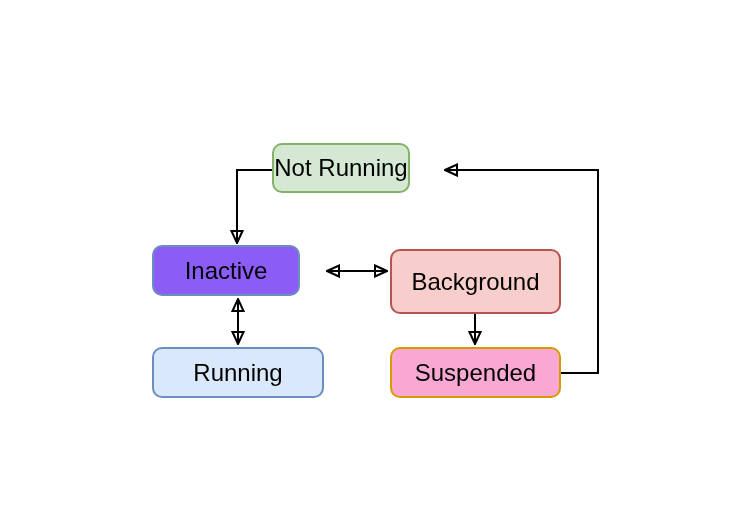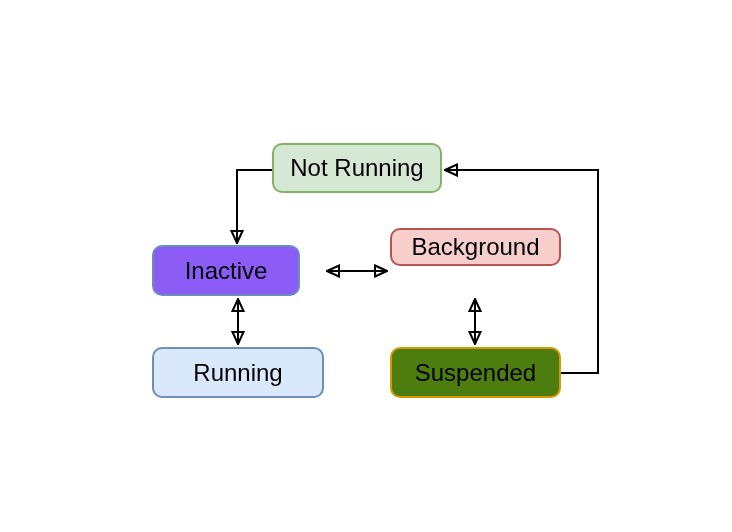--- a/index.html
+++ b/index.html
@@ -56,29 +56,29 @@
     </defs>
     <g id="edges">
         <path d="M 272 170 L 237 170 L 237 243" marker-end="url(#arrow)"></path>
         <path d="M 327 271 L 387 271" marker-end="url(#arrow)" marker-start="url(#arrow)"></path>
         <path d="M 238 299 L 238 344" marker-end="url(#arrow)" marker-start="url(#arrow)"></path>
         <path d="M 475 299 L 475 344" marker-end="url(#arrow)" marker-start="url(#arrow)"></path>
         <path d="M 561 373 L 598 373 L 598 170 L 445 170" marker-end="url(#arrow)"></path>
       </g>
   </svg>
   <div id="node-layer">
-      <div class="node" style="left: 272px; top: 143px; width: 170px; height: 50px; background: rgb(213, 232, 212); border-color: rgb(130, 179, 102);">
+      <div class="node" style="left: 272px; top: 143px; width: 138px; height: 50px; background: rgb(213, 232, 212); border-color: rgb(130, 179, 102);">
         <span>Not Running</span>
       </div>
       <div class="node" style="left: 152px; top: 245px; width: 148px; height: 51px; background: #8b5cf6; border-color: rgb(108, 142, 191);">
         <span>Inactive</span>
       </div>
-      <div class="node" style="left: 390px; top: 228px; width: 171px; height: 38px; background: rgb(248, 206, 204); border-color: rgb(184, 84, 80);">
+      <div class="node" style="left: 390px; top: 249px; width: 171px; height: 65px; background: rgb(248, 206, 204); border-color: rgb(184, 84, 80);">
         <span>Background</span>
       </div>
       <div class="node" style="left: 152px; top: 347px; width: 172px; height: 51px; background: rgb(218, 232, 252); border-color: rgb(108, 142, 191);">
         <span>Running</span>
       </div>
-      <div class="node" style="left: 390px; top: 347px; width: 171px; height: 51px; background: #4d7c0f; border-color: rgb(215, 155, 0);">
+      <div class="node" style="left: 390px; top: 347px; width: 171px; height: 51px; background: #f9a8d4; border-color: rgb(215, 155, 0);">
         <span>Suspended</span>
       </div>
     </div>
 </div>
 
 </body></html>

